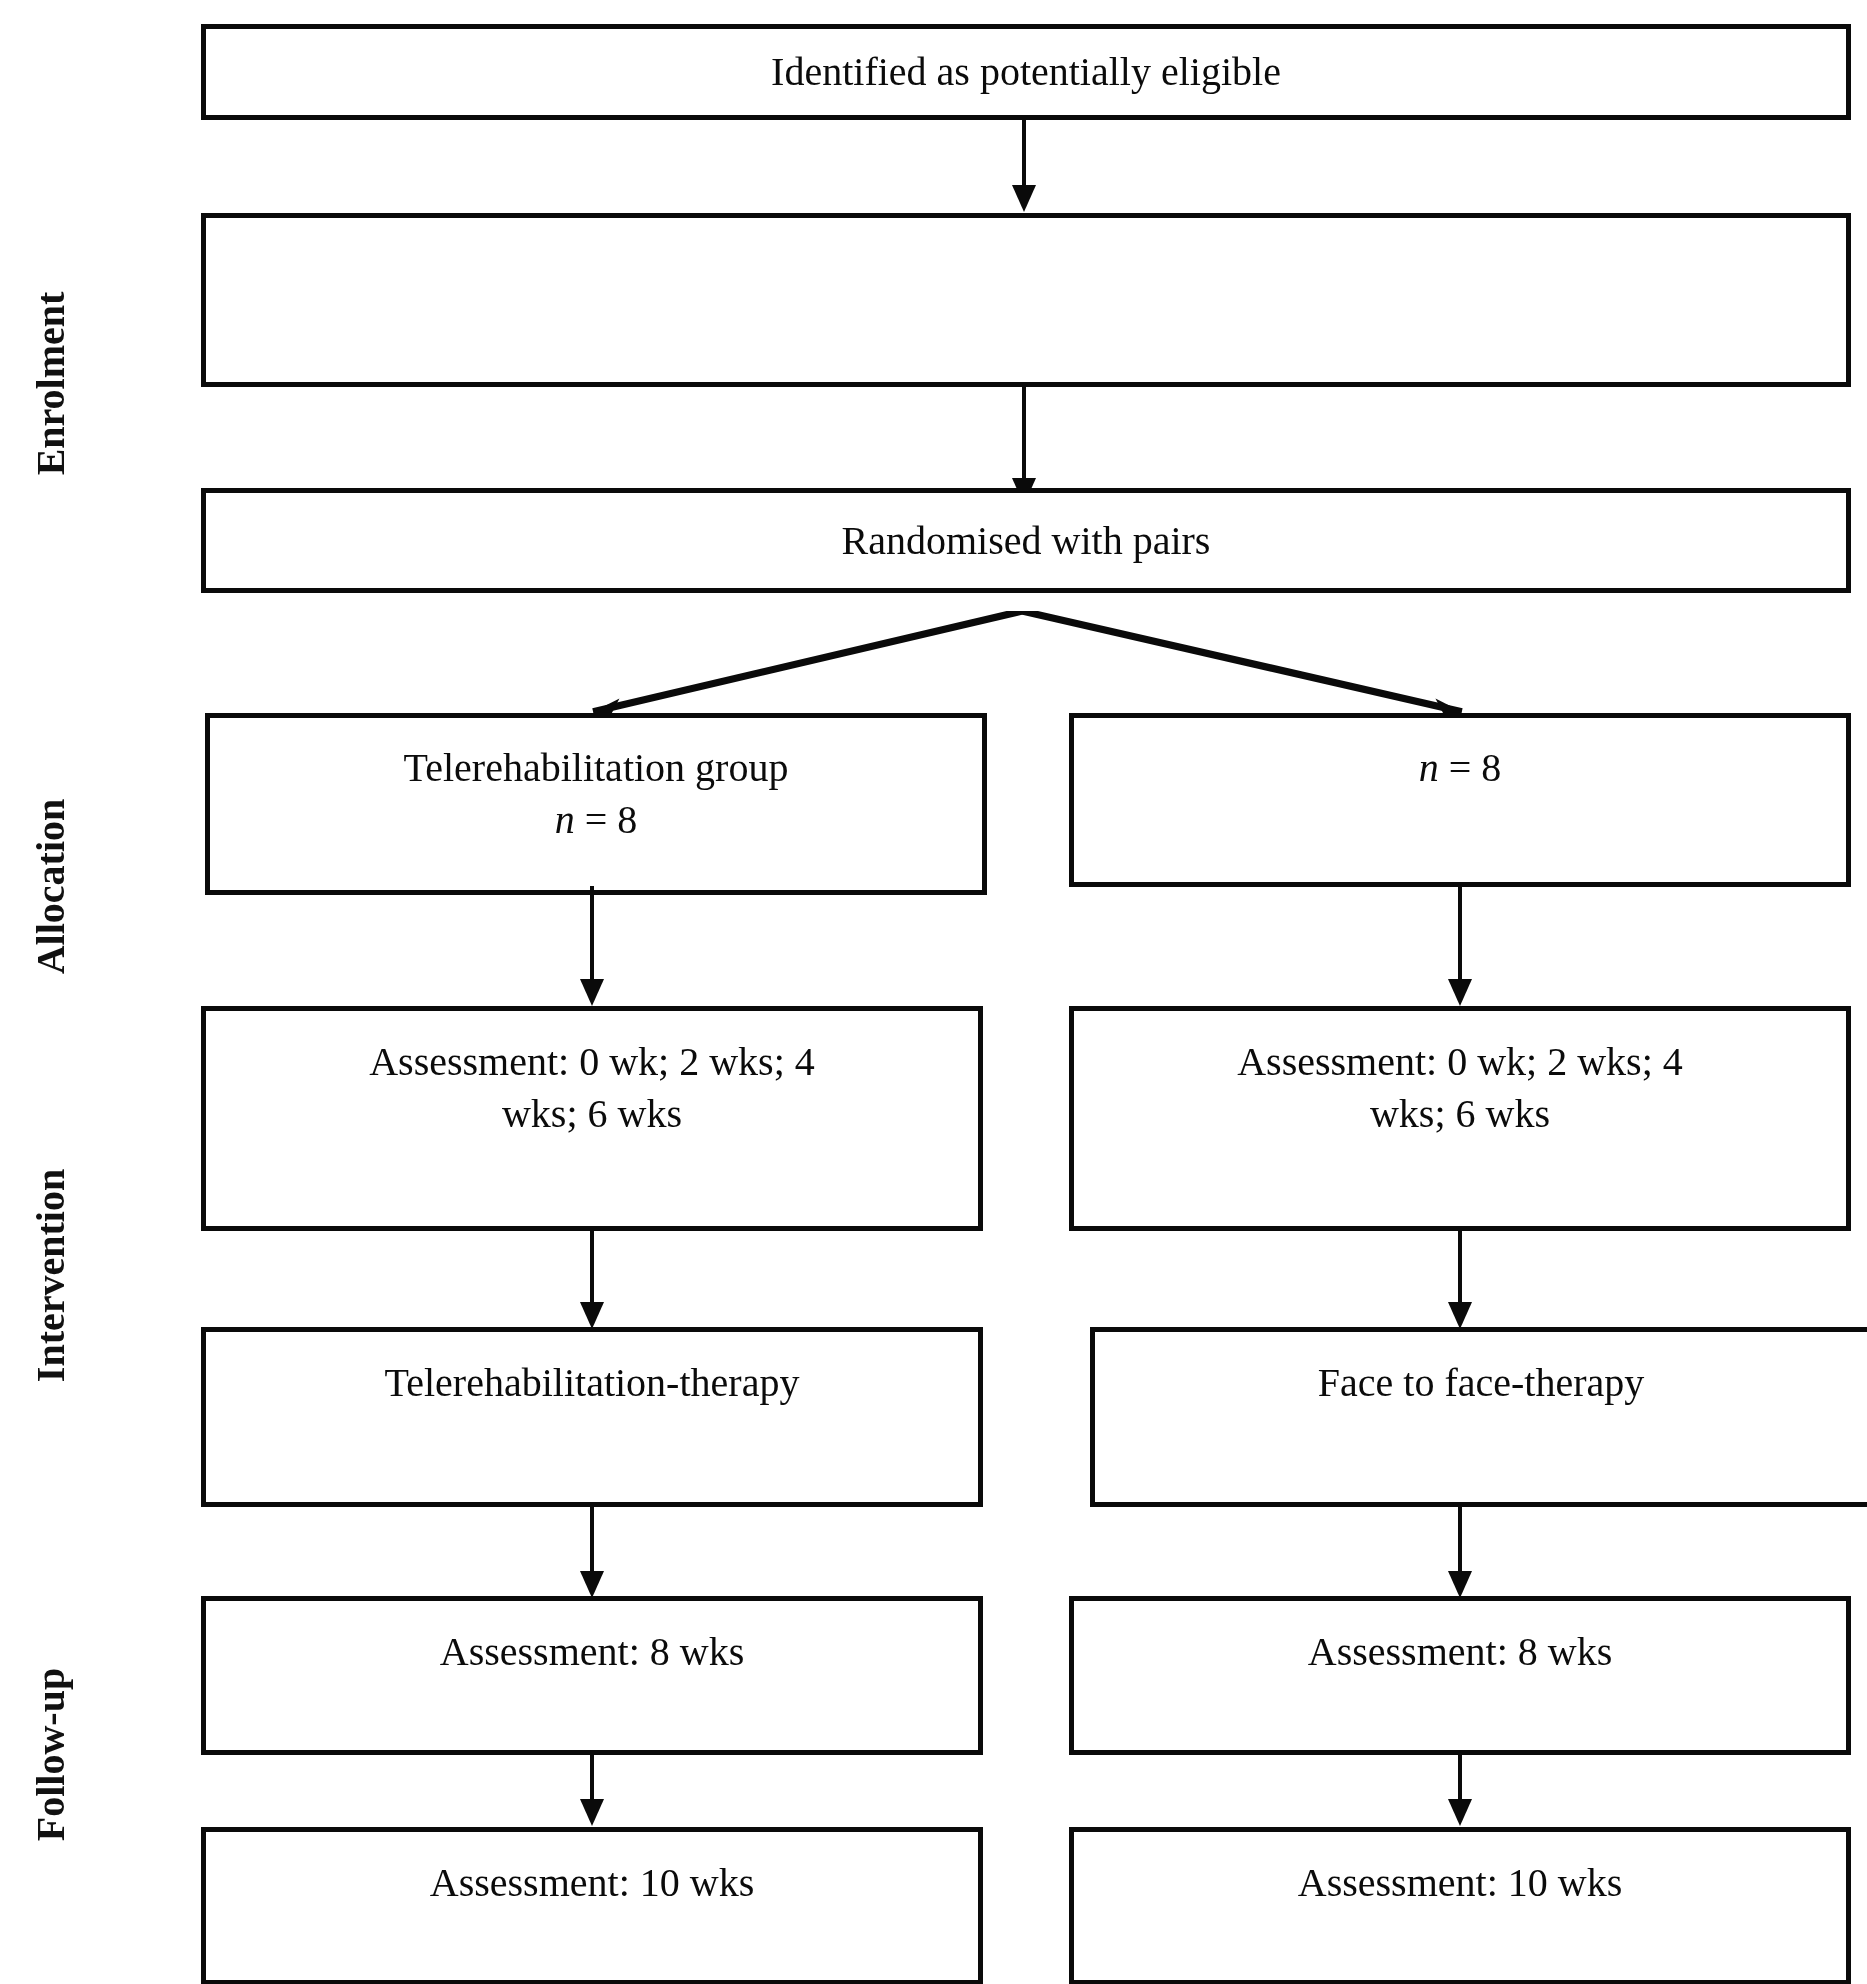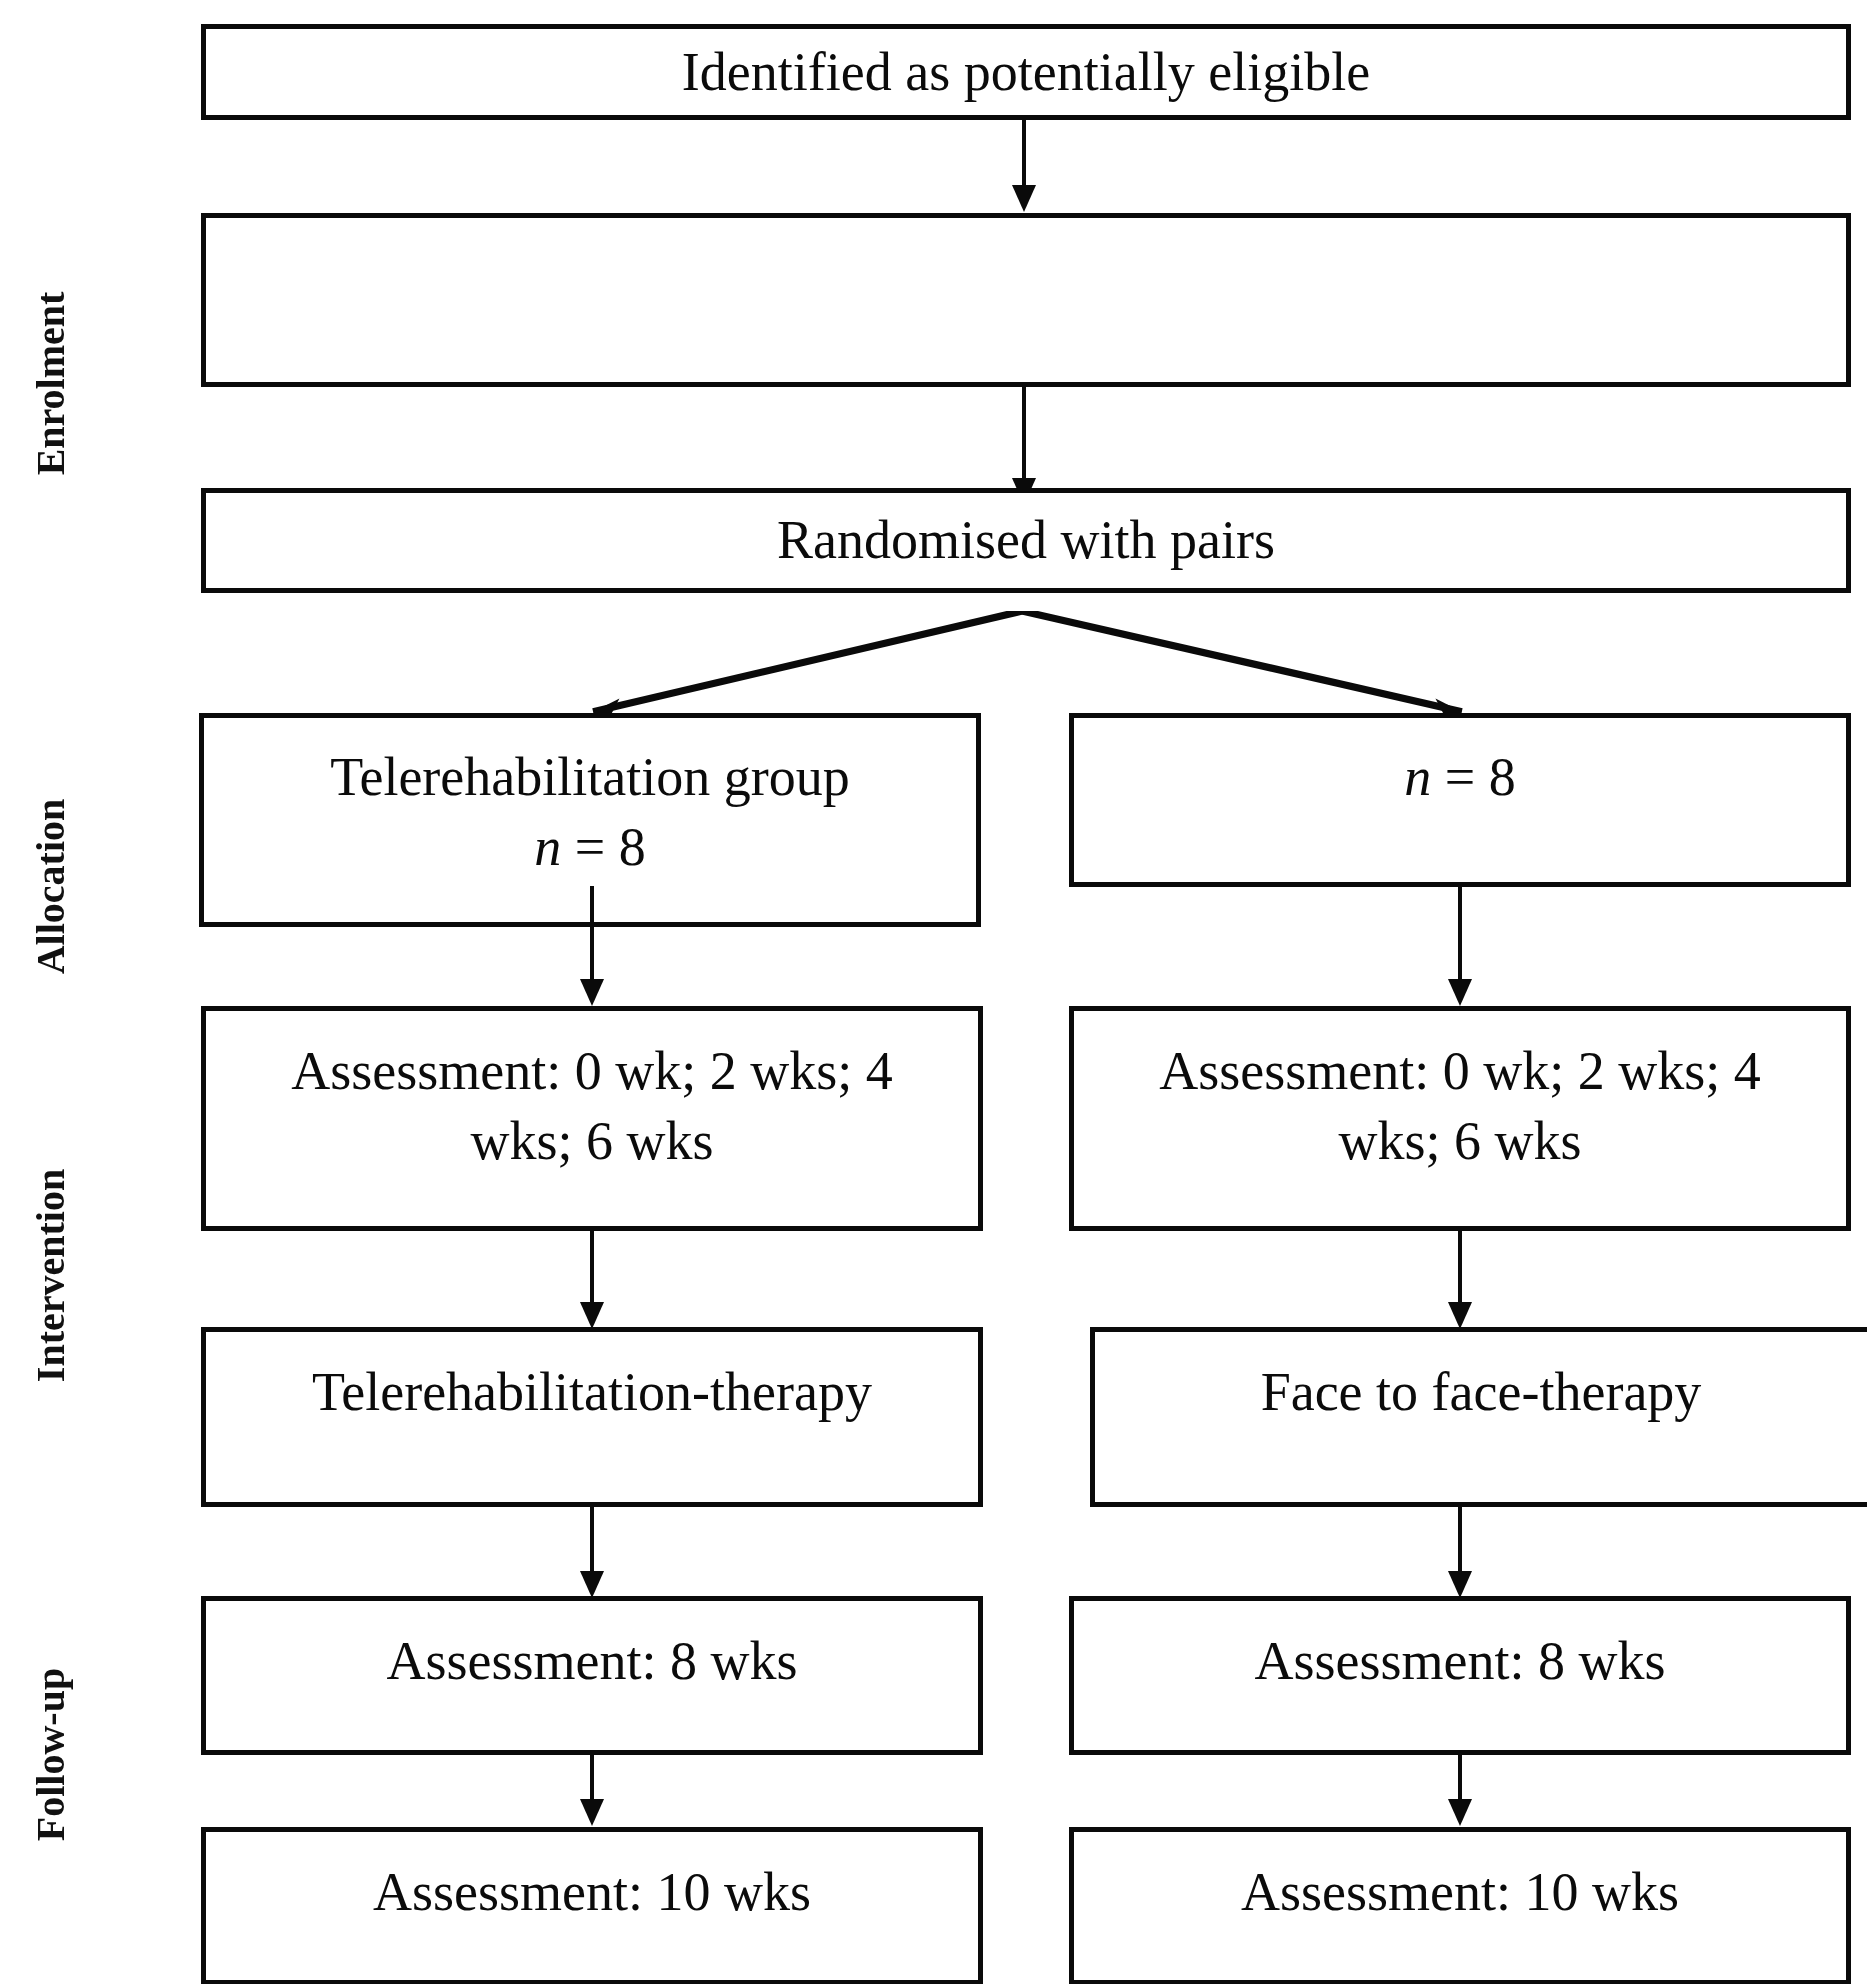--- a/index.html
+++ b/index.html
@@ -48,21 +48,21 @@
     box-sizing: border-box;
     background: #ffffff;
     border: 5.4px solid #0a0a0a;
     display: flex;
     align-items: flex-start;
     justify-content: center;
     text-align: center;
     padding: 15.6px 20.4px 0 20.4px;
   }
   .node .txt {
-    font-size: 54px;
+    font-size: 40px;
     line-height: 1.30;
     color: #0b0b0b;
     width: 100%;
   }
   .node .txt .ital {
     font-style: italic;
   }
   .node.vcenter {
     align-items: center;
     padding-top: 0;
@@ -138,21 +138,21 @@
 
   <svg class="splitsvg" width="1868" height="737" viewBox="0 0 3118 1230" style="top:611px; left:0;">
 
     <line x1="1706" y1="0" x2="990" y2="168" stroke="#0a0a0a" stroke-width="12"></line>
     <polygon points="990,168 1034,146 1010,192" fill="#0a0a0a"></polygon>
 
     <line x1="1706" y1="0" x2="2440" y2="168" stroke="#0a0a0a" stroke-width="12"></line>
     <polygon points="2440,168 2396,146 2420,192" fill="#0a0a0a"></polygon>
   </svg>
 
-  <div class="node" style="left:199px; top:713px; width:782px; height:214px; padding-top:24px;">
+  <div class="node" style="left:205px; top:713px; width:782px; height:182px; padding-top:24px;">
     <div class="txt">
       <div>Telerehabilitation group</div>
       <div>
         <span class="ital">n</span>
         <span>= 8</span>
       </div>
     </div>
   </div>
 
   <div class="node" style="left:1069px; top:713px; width:782px; height:174px; padding-top:24px;">

